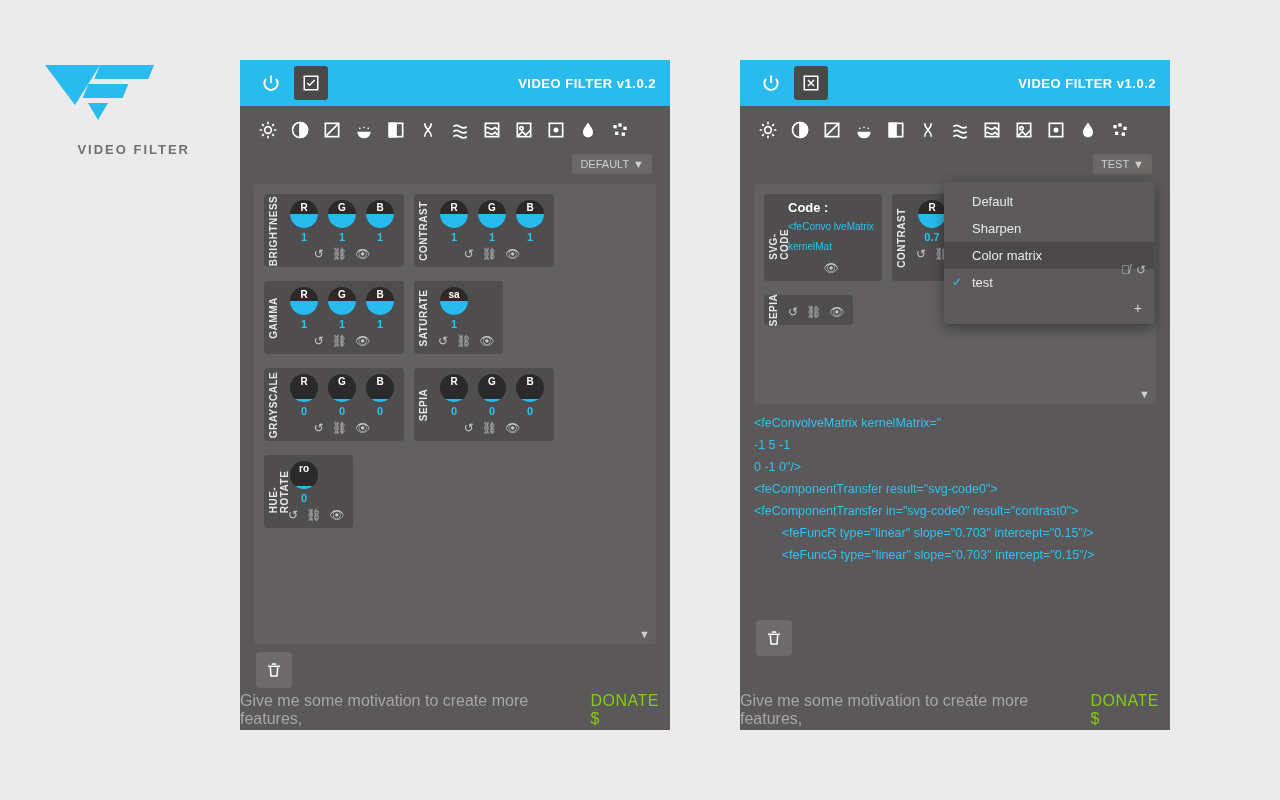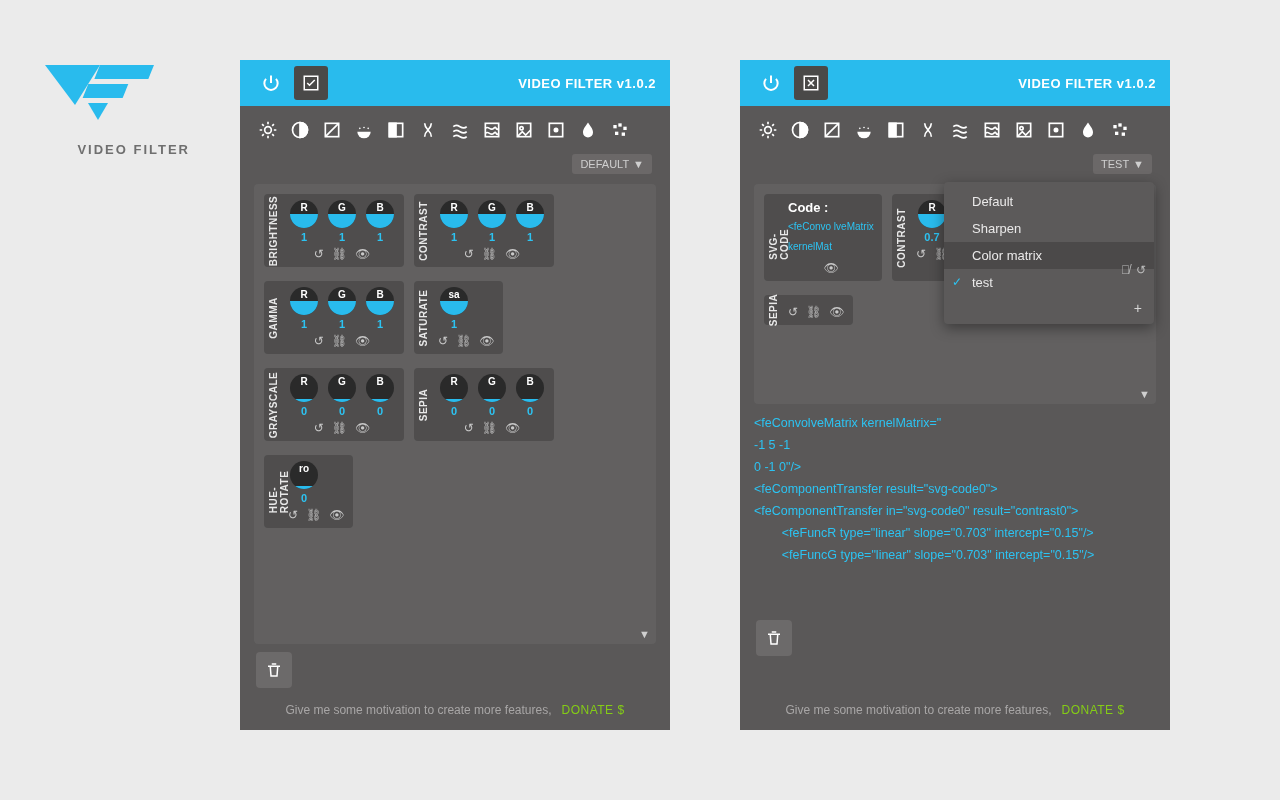--- a/index.html
+++ b/index.html
@@ -29,21 +29,21 @@
 .knob .dial::before{content:attr(data-l);position:absolute;left:0;right:0;top:2px;text-align:center;font-size:10px;font-weight:700;color:#fff;z-index:2}
 .knob .val{color:#2cc3f2;font-size:11px;margin-top:3px;font-weight:600}
 .knob.zero .dial::after{height:10%}
 .card .tools{display:flex;gap:8px;justify-content:center;margin-top:4px}
 .card .tools span{color:#c9c9c9;font-size:12px;cursor:pointer}
 .card.svgcode{padding:6px 8px 6px 24px;width:118px}
 .svgcode .code-t{color:#fff;font-size:13px;font-weight:700;margin-bottom:2px}
 .svgcode .code-b{color:#2cc3f2;font-size:10px;line-height:20px;word-break:break-all}
 .chev-dn{position:absolute;right:6px;bottom:4px;color:#cfcfcf;font-size:11px;cursor:pointer}
 .trash{margin:8px 0 0 2px;width:36px;height:36px;background:#6c6a6a;border-radius:4px;display:flex;align-items:center;justify-content:center;color:#fff;cursor:pointer}
-.footer{height:40px;display:flex;align-items:center;justify-content:center;gap:10px;color:#a8a6a6;font-size:12px}
+.footer{height:40px;display:flex;align-items:center;justify-content:center;gap:10px;color:#a8a6a6;font-size:16px}
 .footer .donate{color:#84cc16;font-weight:400;letter-spacing:.5px;cursor:pointer}
 .dropdown{position:absolute;right:16px;top:28px;width:210px;background:#5c5a5a;border-radius:4px;box-shadow:0 4px 14px rgba(0,0,0,.4);padding:6px 0;z-index:20}
 .dropdown .dd-item{padding:6px 28px 6px 28px;color:#eae9e9;font-size:13px;cursor:pointer;position:relative}
 .dropdown .dd-item.sel{background:#4b4949}
 .dropdown .dd-item .chk{position:absolute;left:8px;color:#2cc3f2;font-size:12px}
 .dropdown .dd-item .ri{position:absolute;right:8px;display:flex;gap:6px;color:#bcbcbc;font-size:12px}
 .dropdown .plus{text-align:right;padding:4px 12px 2px;color:#d6d6d6;font-size:14px;cursor:pointer}
 .codearea{margin-top:8px;height:200px;overflow:hidden;color:#2cc3f2;font-size:12.5px;line-height:22px;font-family:Arial}
 .codearea div{white-space:pre}
 .content2{height:220px}

